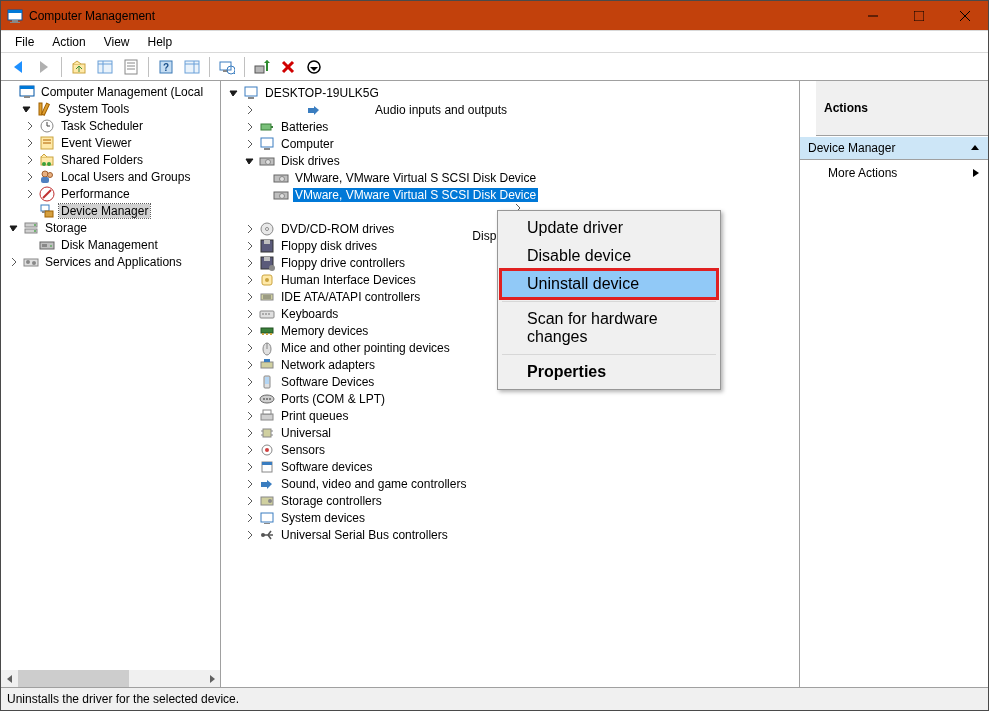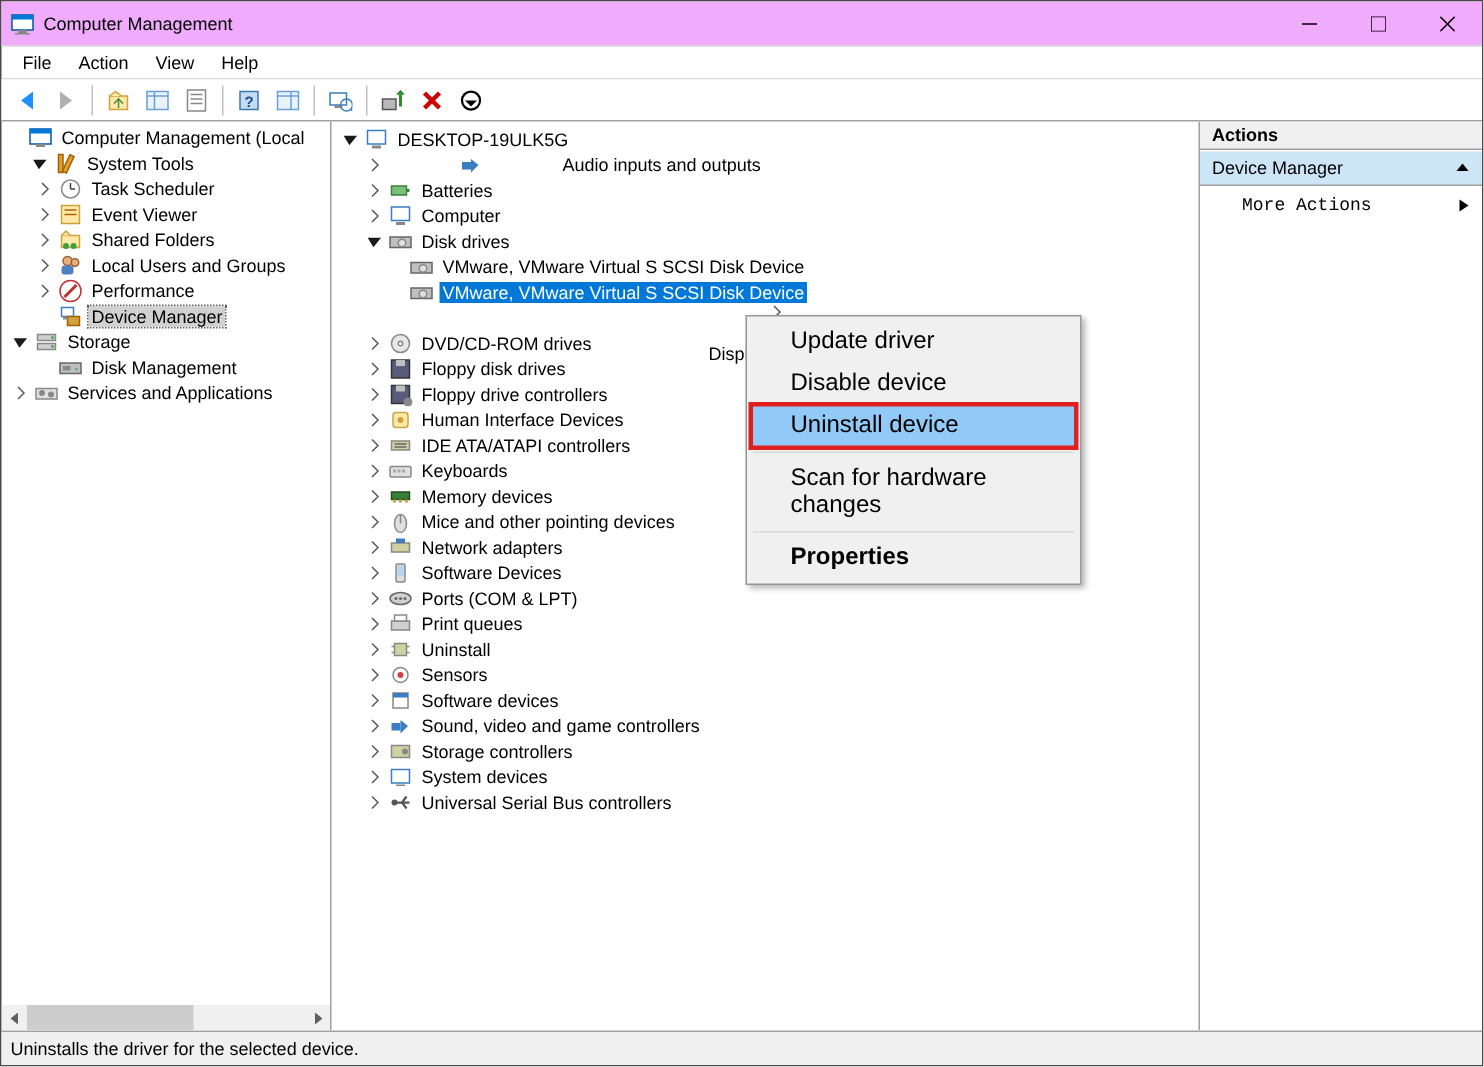--- a/index.html
+++ b/index.html
@@ -1,20 +1,20 @@
 <!DOCTYPE html>
 <html><head>
 <meta charset="utf-8">
 <style>
   * { box-sizing: border-box; }
   html, body { margin: 0; padding: 0; font-family: "Segoe UI", Tahoma, sans-serif; font-size: 12px; color: #000; background: #fff; }
   .window { width: 989px; height: 711px; border: 1px solid #4a4a4a; display: flex; flex-direction: column; background: #fff; position: relative; }
 
   
-  .titlebar { height: 30px; display: flex; align-items: center; padding-left: 6px; background: #f0abfc; border-bottom: 1px solid #d9d9d9; }
+  .titlebar { height: 30px; display: flex; align-items: center; padding-left: 6px; background: #c2410c; border-bottom: 1px solid #d9d9d9; }
   .titlebar .icon-app { width: 16px; height: 16px; margin-right: 6px; }
   .titlebar .title-text { font-size: 12px; }
   .titlebar .spacer { flex: 1; }
   .titlebar .win-btn { width: 46px; height: 30px; display: flex; align-items: center; justify-content: center; }
 
   
   .menubar { height: 22px; display: flex; align-items: center; padding: 0 6px; gap: 2px; border-bottom: 1px solid #d9d9d9; }
   .menubar .menu-item { padding: 2px 8px; }
 
   
@@ -22,24 +22,24 @@
   .toolbar .tbbtn { width: 22px; height: 22px; display: flex; align-items: center; justify-content: center; border: 1px solid transparent; }
   .toolbar .tb-sep { width: 1px; height: 20px; background: #c0c0c0; margin: 0 2px; }
 
   
   .content { flex: 1; display: flex; overflow: hidden; border-bottom: 1px solid #a0a0a0;}
   .left-pane { width: 220px; border-right: 1px solid #a0a0a0; overflow: auto; padding: 3px 0; }
   .center-pane { flex: 1; border-right: 1px solid #a0a0a0; overflow: hidden; padding: 3px 0; }
   .right-pane { width: 188px; display: flex; flex-direction: column; }
 
   
-  .actions-header { background: #f0f0f0; border-bottom: 1px solid #a0a0a0; padding: 2px 8px; font-weight: bold; }
+  .actions-header { background: #f0f0f0; border-bottom: 1px solid #a0a0a0; padding: 20px 8px; font-weight: bold; margin-left: 16px; }
   .actions-sub { background: #cde6f7; border-top: 1px solid #fff; border-bottom: 1px solid #a0a0a0; padding: 4px 8px; display: flex; align-items: center; }
   .actions-sub .arrow { margin-left: auto; }
-  .actions-link { padding: 6px 8px 6px 28px; display: flex; align-items: center; font-family: Liberation Mono, monospace; }
+  .actions-link { padding: 6px 8px 6px 28px; display: flex; align-items: center; }
   .actions-link .chev { margin-left: auto; }
 
   
   .tree { }
   .tree-row { display: flex; align-items: center; height: 17px; white-space: nowrap; padding-right: 6px; }
   .tree-row .tw { width: 14px; height: 10px; display: inline-flex; align-items: center; justify-content: center; margin-left: 2px; }
   .tree-row .icon { width: 16px; height: 16px; margin: 0 4px 0 2px; display: inline-flex; align-items: center; justify-content: center; flex-shrink: 0; }
   .tree-row .label { padding: 0 2px; }
   .tree-row.selected .label { background: #d1d1d1; outline: 1px dotted #606060; }
   .tree-row.highlight .label { background: #0078d7; color: #fff; }
@@ -659,21 +659,21 @@
             </span>
       <span class="icon">
               <svg width="16" height="16">
                 <rect x="4" y="4" width="8" height="8" fill="#d0d0a0" stroke="#888"></rect>
                 <line x1="2" y1="6" x2="4" y2="6" stroke="#888"></line>
                 <line x1="2" y1="10" x2="4" y2="10" stroke="#888"></line>
                 <line x1="12" y1="6" x2="14" y2="6" stroke="#888"></line>
                 <line x1="12" y1="10" x2="14" y2="10" stroke="#888"></line>
               </svg>
             </span>
-      <span class="label">Uninstall</span>
+      <span class="label">Universal</span>
     </div>
           <div class="tree-row" style="padding-left:20px;">
       <span class="tw">
               <svg width="10" height="10">
                 <polyline class="chev-closed" points="3,1 7,5 3,9"></polyline>
               </svg>
             </span>
       <span class="icon">
               <svg width="16" height="16">
                 <circle cx="8" cy="8" r="5" fill="none" stroke="#888"></circle>

